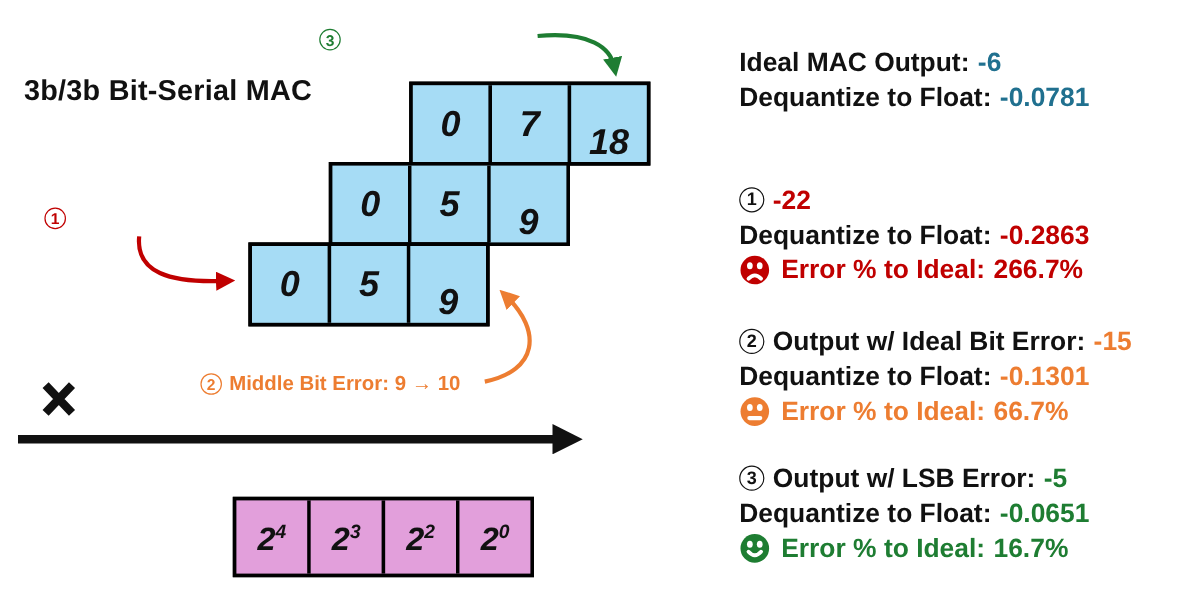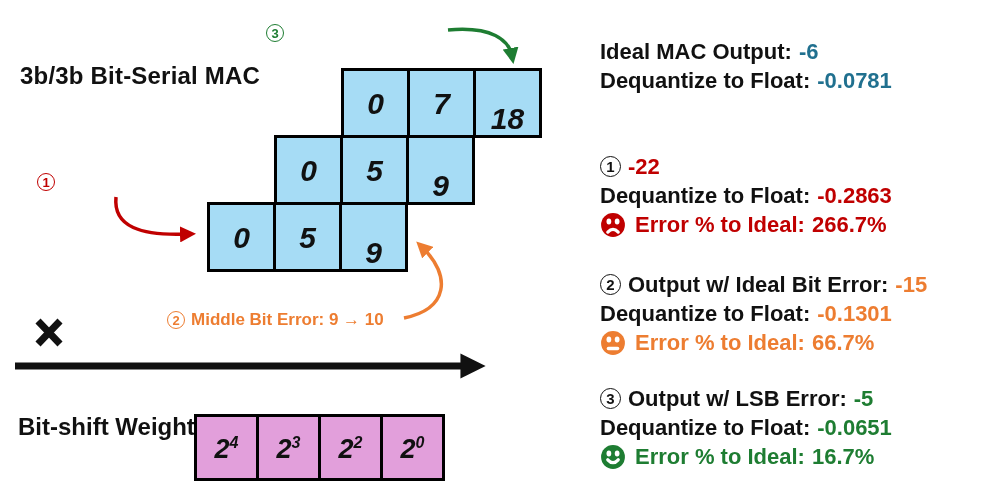--- a/index.html
+++ b/index.html
@@ -45,21 +45,21 @@
   .ann-mid{left:167px;top:310px;color:var(--orange);}
 
   .circ{
     flex:none;display:inline-flex;align-items:center;justify-content:center;
     width:18px;height:18px;border:1.7px solid currentColor;border-radius:50%;
     font-size:13px;font-weight:bold;line-height:1;box-sizing:border-box;
   }
   .rblock .circ{width:21px;height:21px;font-size:15px;color:var(--ink);}
 
   .rblock{position:absolute;left:600px;font-size:22px;font-weight:bold;white-space:nowrap;}
-  .rline{display:flex;align-items:center;gap:7px;height:29px;}
+  .rline{display:flex;align-items:center;gap:7px;height:29px;margin-left:16px;}
   .v-blue{color:var(--val-blue);}
   .v-red{color:var(--red);}
   .v-orange{color:var(--orange);}
   .v-green{color:var(--green);}
   .err-red{color:var(--red);}
   .err-orange{color:var(--orange);}
   .err-green{color:var(--green);}
   .rb-ideal{top:37px;}
   .rb-msb{top:152px;}
   .rb-mid{top:270px;}
@@ -117,21 +117,20 @@
     <span class="circ">3</span>
   </div>
   <div class="ann ann-msb">
     <span class="circ">1</span>
   </div>
   <div class="ann ann-mid">
     <span class="circ">2</span>
     <span>Middle Bit Error: 9 → 10</span>
   </div>
 
-  <div class="wlabel">Bit-shift Weight</div>
   <div class="weight-row">
     <div class="cell">
         <span class="wnum"><span>2</span><sup>4</sup></span>
       </div>
     <div class="cell">
         <span class="wnum"><span>2</span><sup>3</sup></span>
       </div>
     <div class="cell">
         <span class="wnum"><span>2</span><sup>2</sup></span>
       </div>

